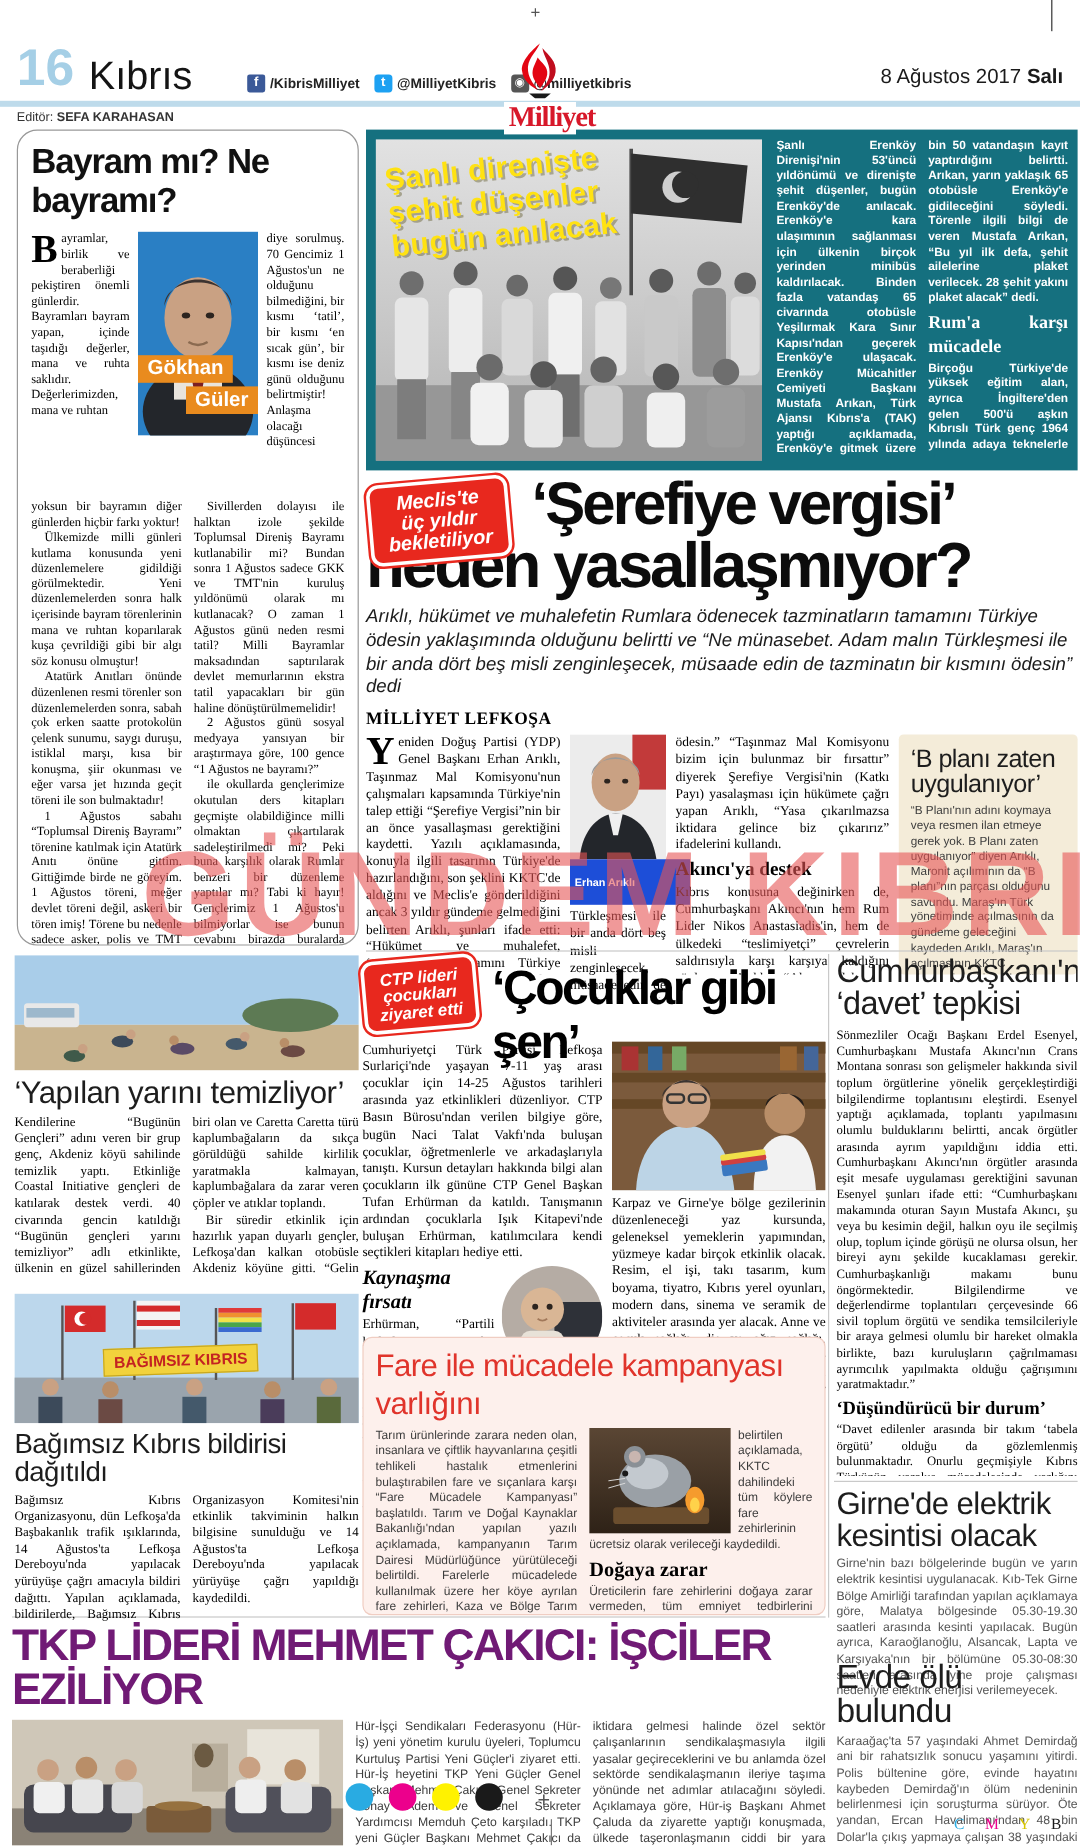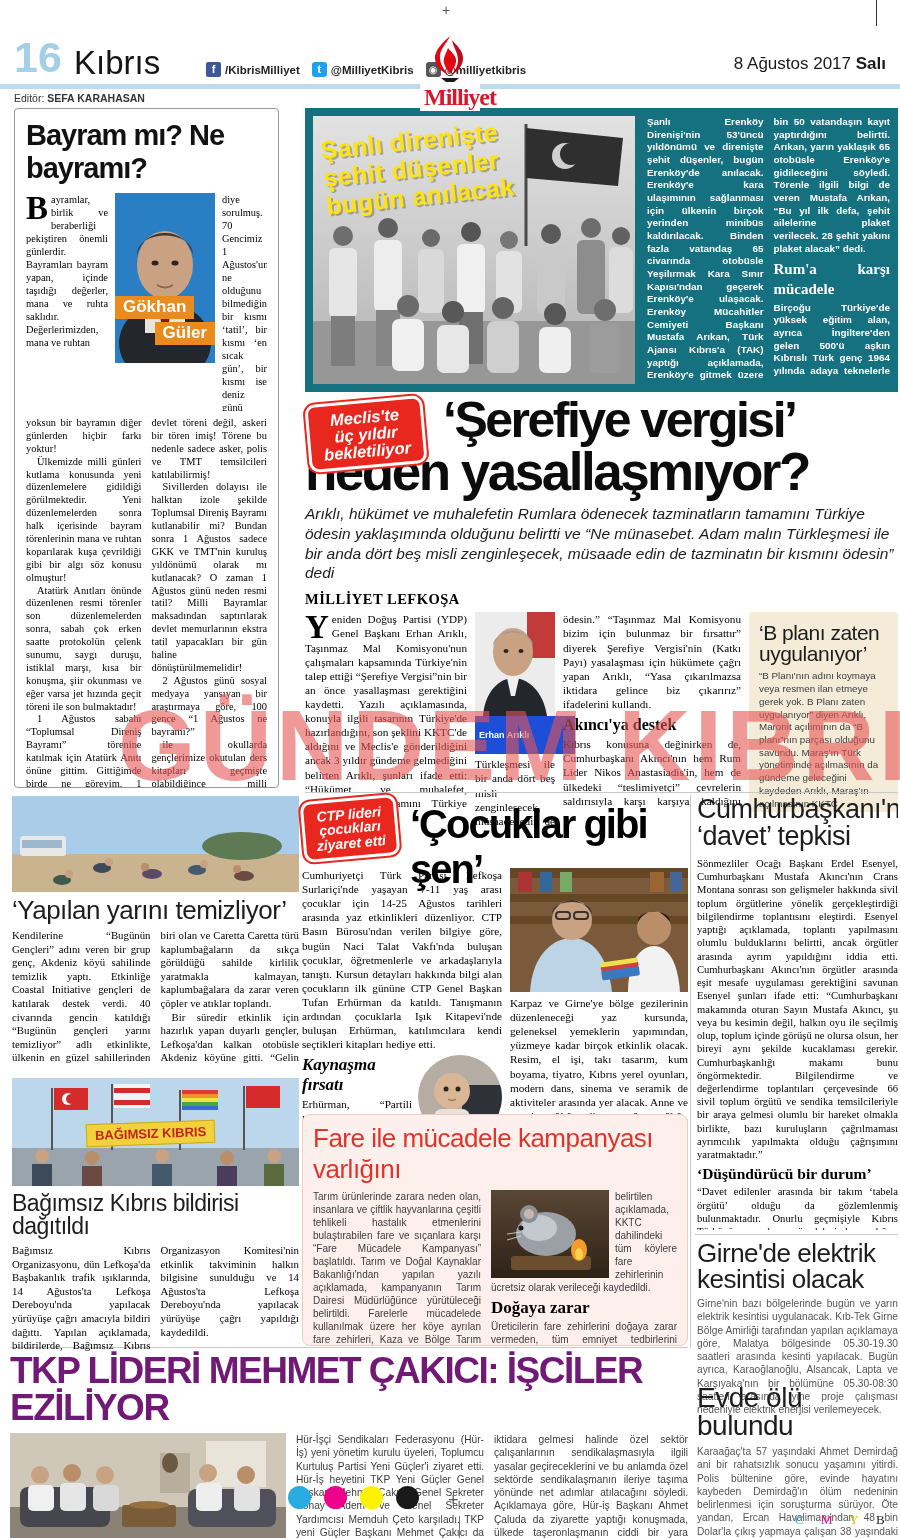--- a/index.html
+++ b/index.html
@@ -66,21 +66,21 @@
       <svg width="34" height="46" viewBox="0 0 34 46">
         <path d="M17,0 C13,9 6,13 7,23 C8,31 13,35 15,39 C10,36 3,32 2,23 C1,15 10,6 17,0 Z" fill="#e30613"></path>
         <path d="M19,4 C24,10 31,15 30,24 C29,32 22,37 18,40 C21,35 25,31 25,24 C25,16 20,11 19,4 Z" fill="#c00d1e"></path>
         <path d="M15,12 C13,18 10,21 11,27 C12,32 16,35 17,38 C18,35 22,32 23,26 C24,20 18,16 15,12 Z" fill="#e30613"></path>
         <polygon points="8,42 26,42 21,46 13,46" fill="#1a1a1a"></polygon>
       </svg>
       <div style="font-family:'Liberation Serif',serif; font-weight:bold; font-size:24px; color:#d7182a; letter-spacing:-1px; margin-top:-2px; background:#fff; padding:0 4px;">Milliyet</div>
     </div>
   </div>
 
-  <div class="abs ovh" style="left:14px; top:108px; width:265px; height:680px; border:1px solid #999; border-radius:4px; padding:8px 11px; background:#fff;">
+  <div class="abs ovh" style="left:14px; top:108px; width:285px; height:680px; border:1px solid #999; border-radius:17px; padding:8px 11px; background:#fff;">
     <div style="font-size:29px; font-weight:bold; letter-spacing:-1px; color:#111; margin:2px 0 8px;">Bayram mı? Ne bayramı?</div>
     <div style="display:flex; gap:7px;">
       <div class="serif just ovh" style="width:82px; font-size:10.4px; line-height:1.25; height:218px;">
         <span class="drop">B</span><span>ayramlar, birlik ve beraberliği pekiştiren önemli günlerdir. Bayramları bayram yapan, içinde taşıdığı değerler, mana ve ruhta saklıdır. Değerlerimizden, mana ve ruhtan</span>
       </div>
       <div style="width:100px;">
         <div style="position:relative; width:100px; height:170px;">
           <svg width="100" height="170" viewBox="0 0 100 170" class="photo-frame">
             <rect width="100" height="170" fill="#2a7fc4"></rect>
             <ellipse cx="50" cy="150" rx="46" ry="40" fill="#23262b"></ellipse>

